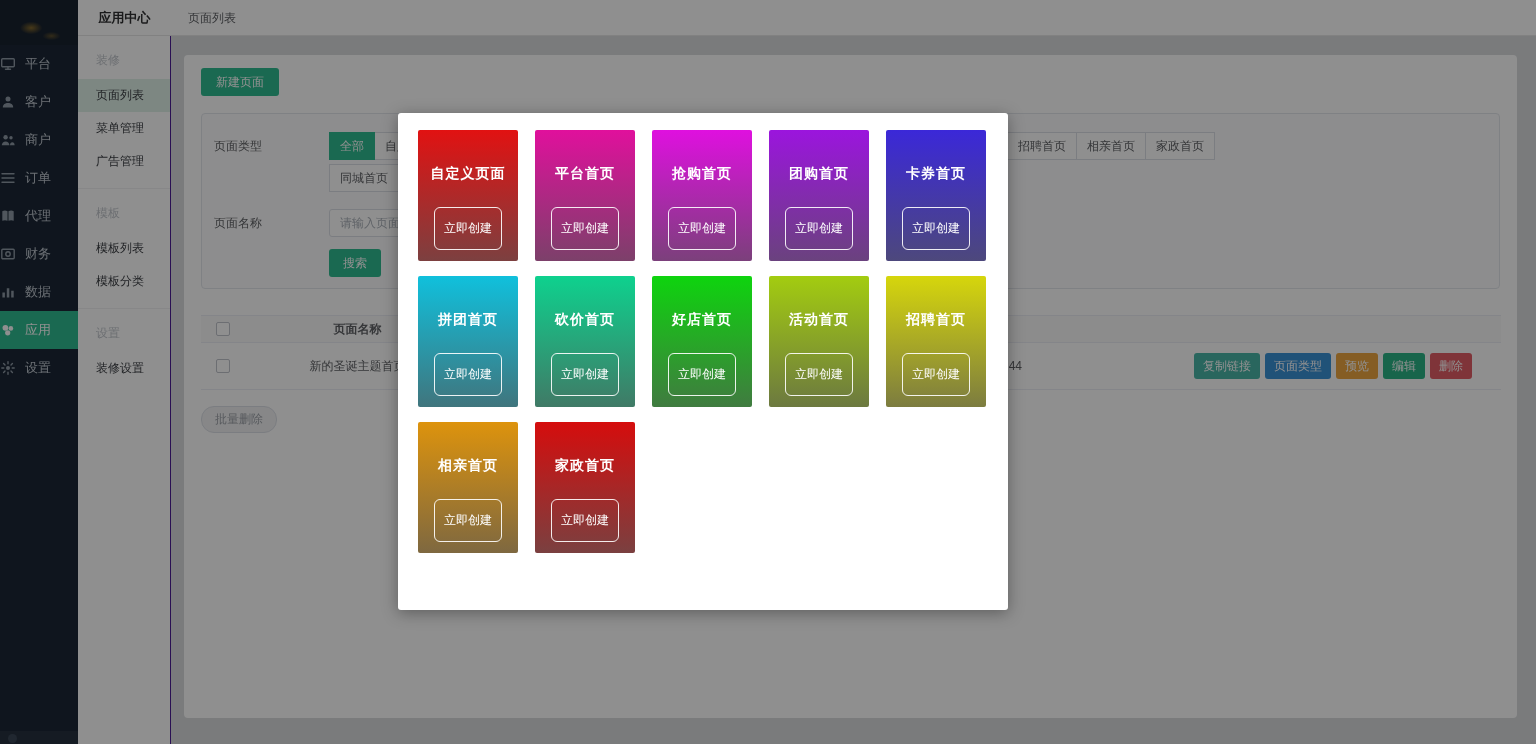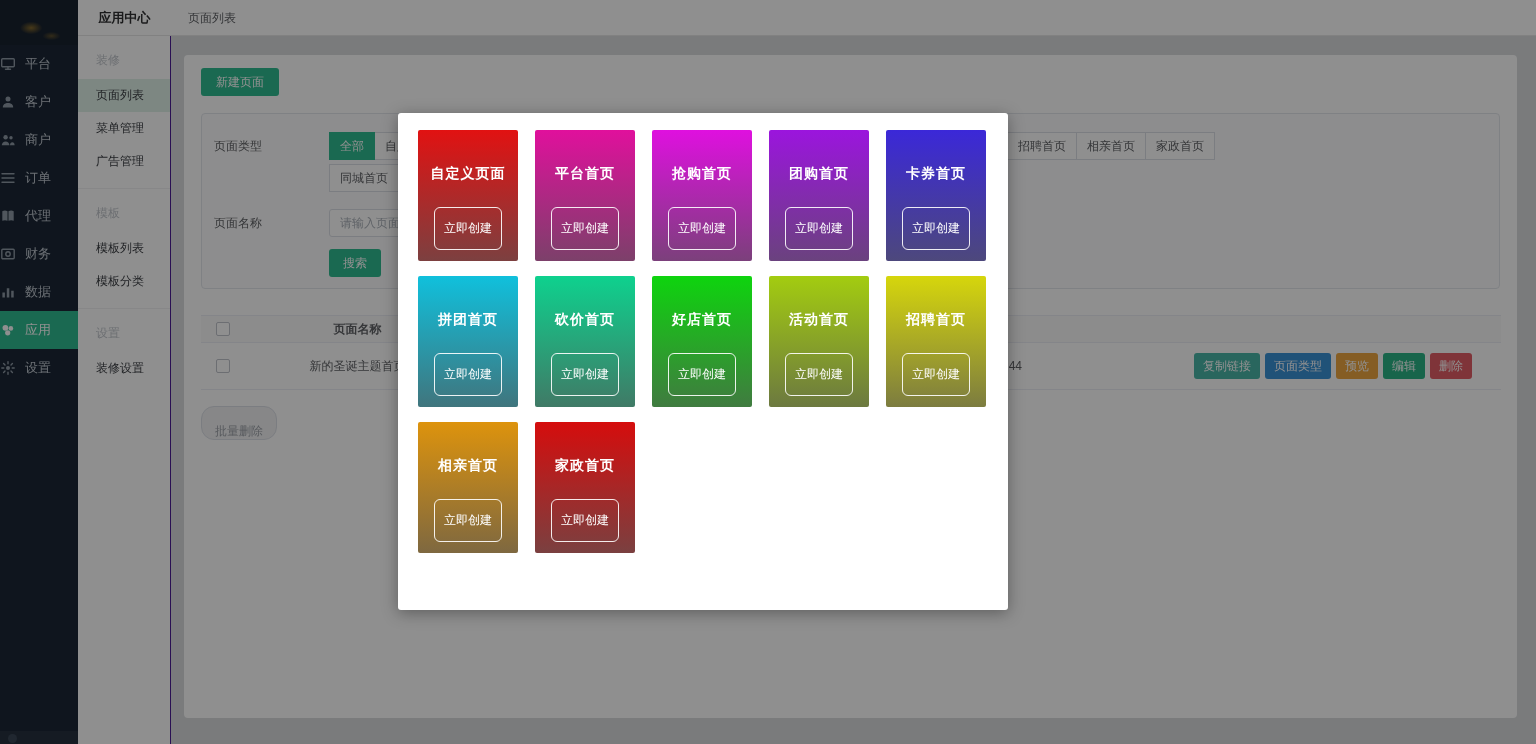--- a/index.html
+++ b/index.html
@@ -58,21 +58,21 @@
   .trow{display:flex;align-items:center;height:47px;border-bottom:1px solid #ebeef5;}
   .c1{width:44px;display:flex;justify-content:center;}
   .c2{width:225px;text-align:center;}
   .c3{width:552px;text-align:right;}
   .c4{width:143px;}
   .c5{width:336px;display:flex;justify-content:center;gap:5px;}
   .c5h{width:336px;text-align:center;}
   .cbox{width:14px;height:14px;border:1px solid #c0c4cc;border-radius:2px;background:#fff;cursor:pointer;}
   .abtn{height:26px;padding:0 9px;border:none;border-radius:3px;color:#fff;font-size:12px;
         cursor:pointer;font-family:inherit;white-space:nowrap;}
-  .batch-btn{position:absolute;left:17px;top:351px;height:27px;padding:16px 13px;background:#f0f1f3;
+  .batch-btn{position:absolute;left:17px;top:351px;height:27px;padding:4px 13px;background:#f0f1f3;
              border:1px solid #dcdfe6;color:#9da1a8;border-radius:13px;font-size:12px;font-family:inherit;}
   
   .overlay{position:absolute;inset:0;background:rgba(0,0,0,0.44);z-index:50;}
   .modal{position:absolute;left:398px;top:113px;width:610px;height:497px;background:#fff;
          border-radius:3px;box-shadow:0 3px 16px rgba(0,0,0,.35);z-index:60;}
   .m-head{height:40px;background:#f8f8f9;border-bottom:1px solid #e4e4e6;border-radius:3px 3px 0 0;
           display:flex;align-items:center;justify-content:space-between;padding:0 20px;}
   .m-title{font-size:12px;color:#55595f;}
   .m-close{font-size:16px;color:#303133;cursor:pointer;line-height:1;}
   .m-body{padding:17px 20px;display:grid;grid-template-columns:repeat(5,100px);gap:15px 17px;}

